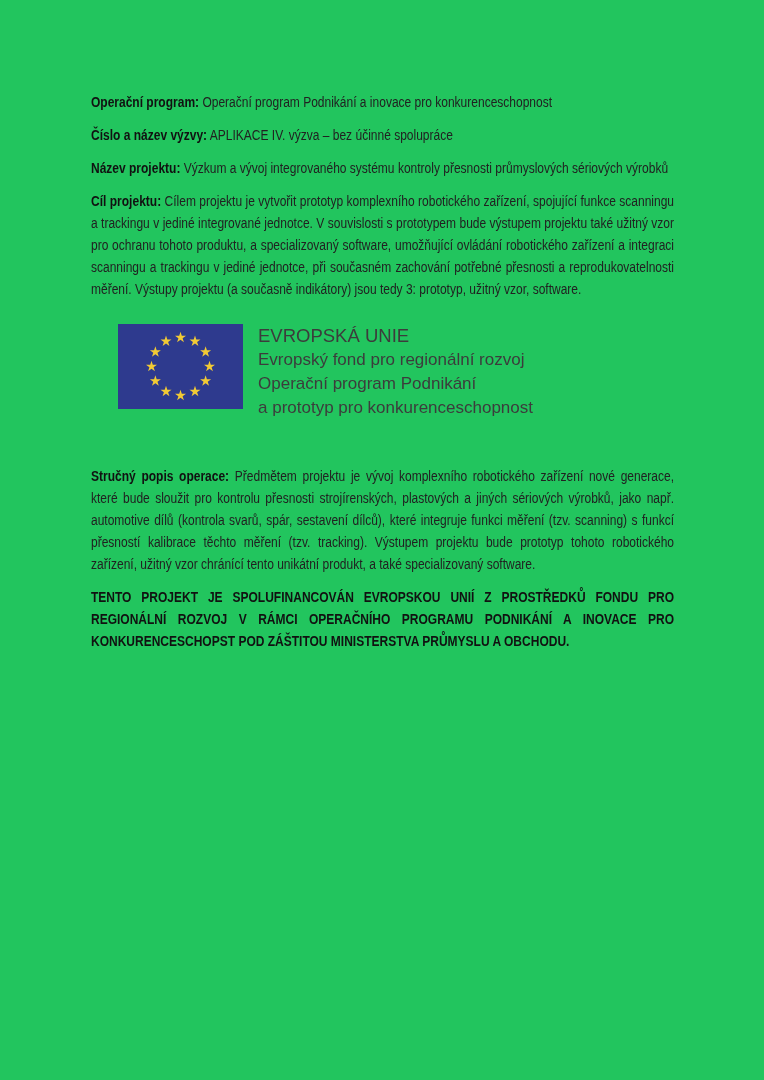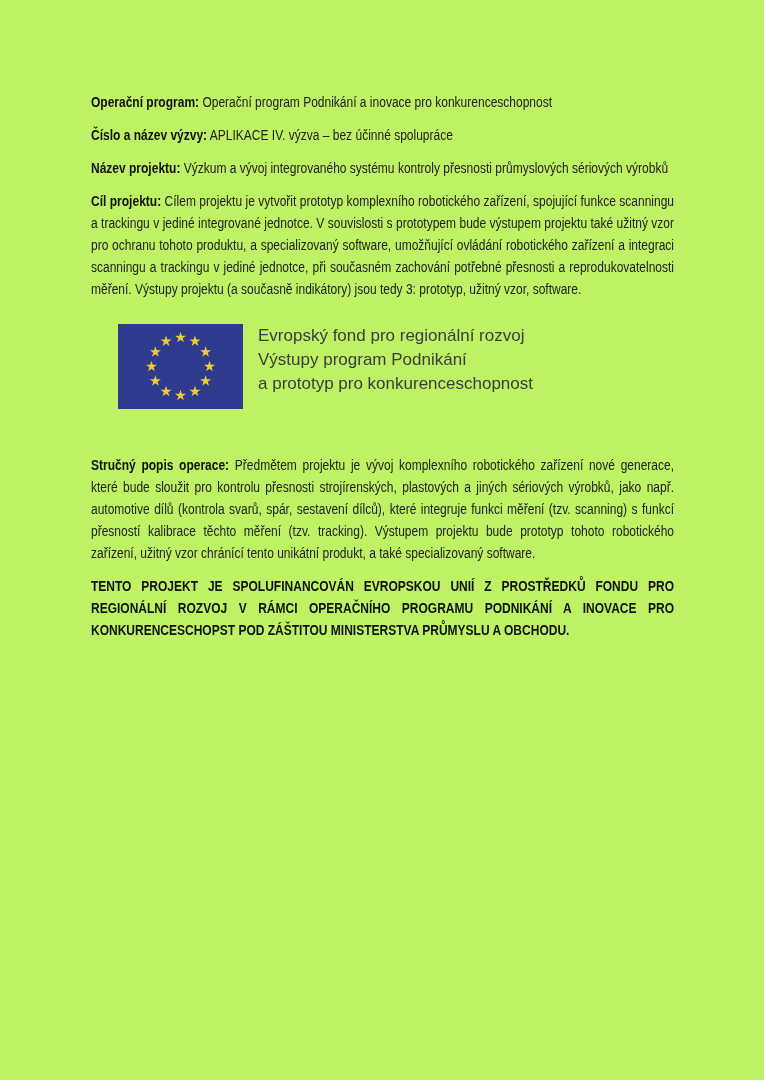--- a/index.html
+++ b/index.html
@@ -1,20 +1,20 @@
 <!DOCTYPE html>
 <html><head>
 <meta charset="utf-8">
 <style>
   html, body { margin: 0; padding: 0; background: #e8e8e8; }
   .page {
     position: relative;
     width: 764px;
     height: 1080px;
-    background: #bef264;
+    background: #22c55e;
     overflow: hidden;
     font-family: "Liberation Sans", "DejaVu Sans", sans-serif;
     color: #212121;
   }
   .content {
     position: absolute;
     left: 91px;
     top: 0;
     width: 583px;
     padding-top: 91px;
@@ -85,22 +85,23 @@
           <polygon points="87.61,51.20 88.92,55.21 93.13,55.21 89.72,57.68 91.02,61.69 87.61,59.22 84.21,61.69 85.51,57.68 82.10,55.21 86.31,55.21" fill="#f2ca35"></polygon>
           <polygon points="77.00,61.81 78.30,65.82 82.52,65.82 79.11,68.30 80.41,72.31 77.00,69.83 73.59,72.31 74.89,68.30 71.48,65.82 75.70,65.82" fill="#f2ca35"></polygon>
           <polygon points="62.50,65.70 63.80,69.71 68.02,69.71 64.61,72.18 65.91,76.19 62.50,73.72 59.09,76.19 60.39,72.18 56.98,69.71 61.20,69.71" fill="#f2ca35"></polygon>
           <polygon points="48.00,61.81 49.30,65.82 53.52,65.82 50.11,68.30 51.41,72.31 48.00,69.83 44.59,72.31 45.89,68.30 42.48,65.82 46.70,65.82" fill="#f2ca35"></polygon>
           <polygon points="37.39,51.20 38.69,55.21 42.90,55.21 39.49,57.68 40.79,61.69 37.39,59.22 33.98,61.69 35.28,57.68 31.87,55.21 36.08,55.21" fill="#f2ca35"></polygon>
           <polygon points="33.50,36.70 34.80,40.71 39.02,40.71 35.61,43.18 36.91,47.19 33.50,44.72 30.09,47.19 31.39,43.18 27.98,40.71 32.20,40.71" fill="#f2ca35"></polygon>
           <polygon points="37.39,22.20 38.69,26.21 42.90,26.21 39.49,28.68 40.79,32.69 37.39,30.22 33.98,32.69 35.28,28.68 31.87,26.21 36.08,26.21" fill="#f2ca35"></polygon>
           <polygon points="48.00,11.59 49.30,15.59 53.52,15.59 50.11,18.07 51.41,22.08 48.00,19.60 44.59,22.08 45.89,18.07 42.48,15.59 46.70,15.59" fill="#f2ca35"></polygon>
         </svg>
       <div class="eu-text">
+        <div class="eu-line first">EVROPSKÁ UNIE</div>
         <div class="eu-line">Evropský fond pro regionální rozvoj</div>
-        <div class="eu-line">Výstupy program Podnikání</div>
+        <div class="eu-line">Operační program Podnikání</div>
         <div class="eu-line">a prototyp pro konkurenceschopnost</div>
       </div>
     </div>
 
     <p class="para"><strong>Stručný popis operace:</strong>
 <span>Předmětem projektu je vývoj komplexního robotického zařízení nové generace, které bude sloužit pro kontrolu přesnosti strojírenských, plastových a jiných sériových výrobků, jako např. automotive dílů (kontrola svarů, spár, sestavení dílců), které integruje funkci měření (tzv. scanning) s funkcí přesností kalibrace těchto měření (tzv. tracking). Výstupem projektu bude prototyp tohoto robotického zařízení, užitný vzor chránící tento unikátní produkt, a také specializovaný software.</span></p>
 
     <p class="para funding">TENTO PROJEKT JE SPOLUFINANCOVÁN EVROPSKOU UNIÍ Z PROSTŘEDKŮ FONDU PRO REGIONÁLNÍ ROZVOJ V RÁMCI OPERAČNÍHO PROGRAMU PODNIKÁNÍ A INOVACE PRO KONKURENCESCHOPST POD ZÁŠTITOU MINISTERSTVA PRŮMYSLU A OBCHODU.</p>
 
   </div>

